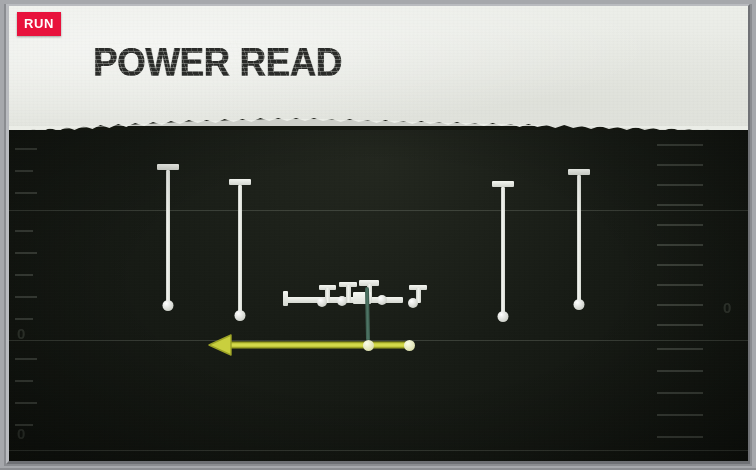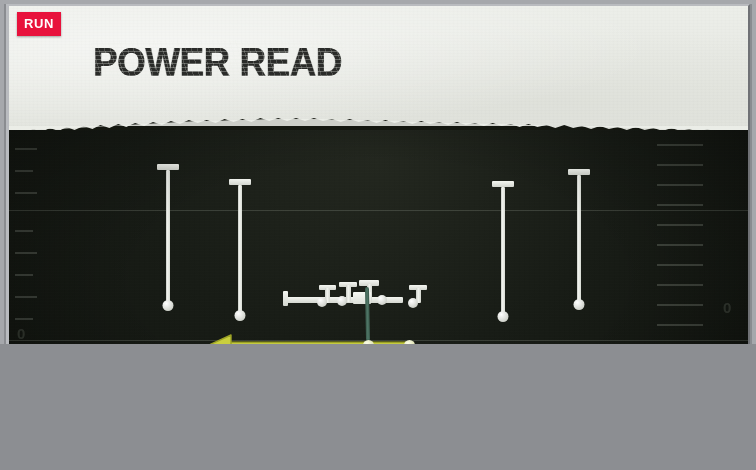--- a/index.html
+++ b/index.html
@@ -1,21 +1,21 @@
 <!DOCTYPE html>
 <html><head>
 <meta charset="utf-8">
 <title>Power Read</title>
 <style>
   html,body{margin:0;padding:0;background:#8c8e92;}
   body{font-family:"Liberation Sans",sans-serif;}
 
   .screen{
     position:relative;
-    width:756px;height:344px;
+    width:756px;height:468px;
     overflow:hidden;
     background:#9a9ca0;
     box-sizing:border-box;
   }
 
   
   .frame-outer{
     position:absolute;left:0;top:0;width:756px;height:470px;
     box-sizing:border-box;
     border:4px solid #a6a8ac;

